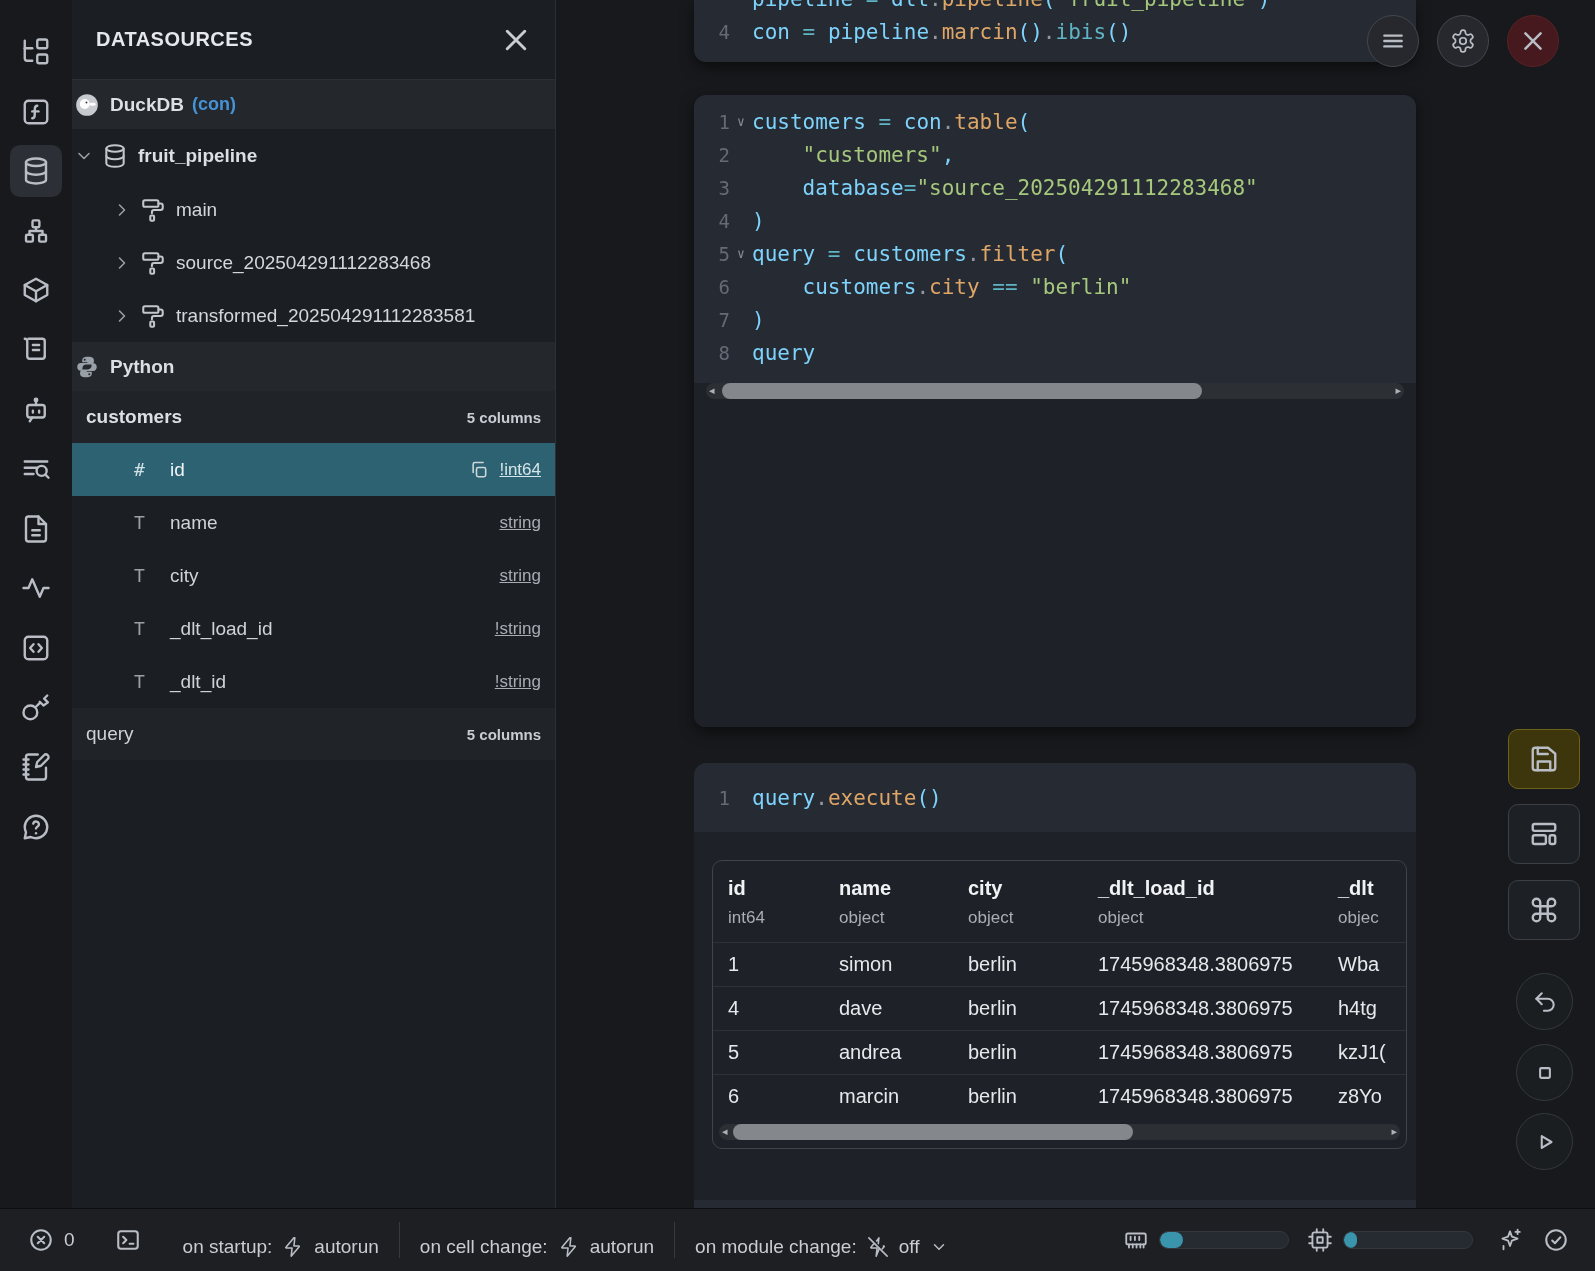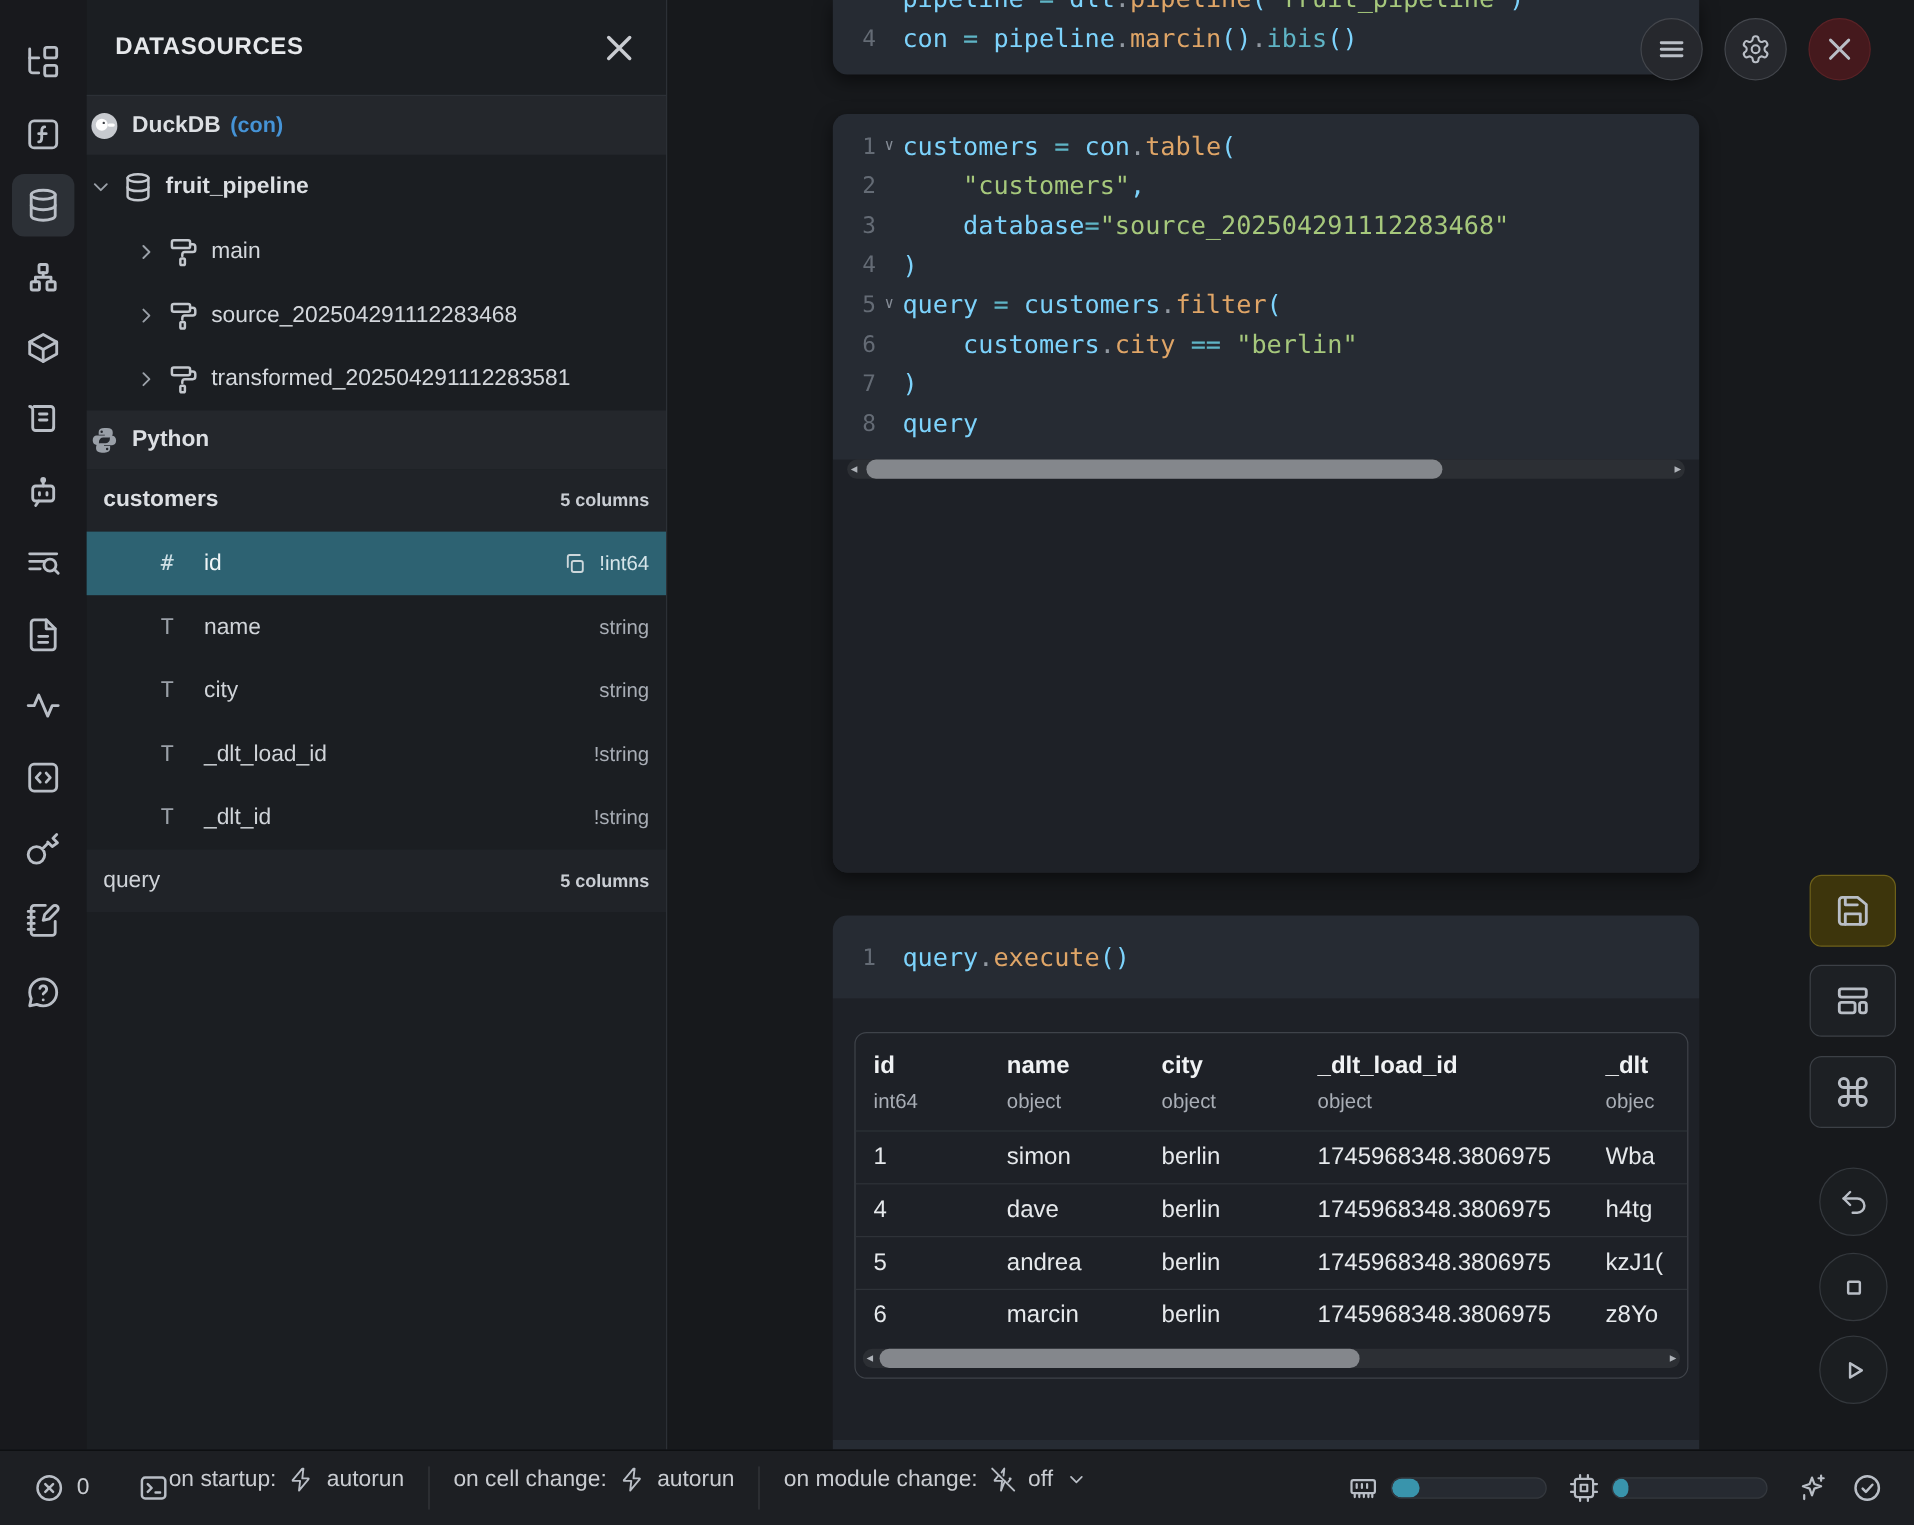--- a/index.html
+++ b/index.html
@@ -44,21 +44,21 @@
   .sec-hdr .nm { font-weight:bold; font-size:19px; color:#dcdfe3; }
   .sec-hdr.plain .nm { font-weight:normal; color:#cfd3d8; }
   .sec-hdr .badge { margin-left:auto; font-weight:bold; font-size:15px; color:#c9cdd3; }
 
   .col-row { display:flex; align-items:center; height:53px; padding:0 14px 0 62px; font-size:19px;
     color:#cfd3d8; cursor:pointer; }
   .col-row.selected { background:#2d6272; color:#f0f5f7; }
   .col-row .kind { width:22px; font-family:"DejaVu Sans Mono",monospace; font-size:18px; color:#9aa0a8; margin-right:14px; }
   .col-row.selected .kind { color:#cfe0e6; }
   .col-row .cname { flex:1; }
-  .col-row .ctype { font-size:17px; color:#a8adb5; }
+  .col-row .ctype { font-size:17px; color:#a8adb5;text-decoration:underline; }
   .col-row.selected .ctype { color:#d6e5ea; }
   .col-row .copy-ic { width:20px; height:20px; margin-right:10px; color:#cdd7db; }
 
   
   #main { position:absolute; left:557px; top:0; right:0; height:1208px; background:#17191c; }
   .cell { position:absolute; left:137px; width:722px; background:#262b33; border-radius:12px;
     box-shadow:0 5px 14px rgba(0,0,0,.5); overflow:hidden; }
   .code-area { padding:10px 0; }
   .cl { display:flex; align-items:center; height:33px; font-family:"DejaVu Sans Mono",monospace; font-size:21px; }
   .cl .ln { width:36px; text-align:right; color:#646b75; font-size:19px; flex:0 0 auto; }
@@ -611,21 +611,21 @@
     <span>0</span>
   </div>
   <div class="sb-group" style="margin-left:40px">
     <span class="ic">
         <svg viewBox="0 0 24 24" fill="none" stroke="currentColor" stroke-width="1.9" stroke-linecap="round" stroke-linejoin="round">
           <rect x="3" y="4" width="18" height="16" rx="2.5"></rect>
           <path d="M7.5 9l3 3-3 3M13.5 15.5H17"></path>
         </svg>
       </span>
   </div>
-  <div id="sb-items" style="display:flex;align-items:flex-start;">
+  <div id="sb-items" style="display:flex;align-items:flex-end;margin-left:42px">
       <div class="sb-group">
         <span>on startup:</span>
     <span class="ic" style="width:22px;height:22px">
           <svg viewBox="0 0 24 24" fill="none" stroke="currentColor" stroke-width="1.7" stroke-linecap="round" stroke-linejoin="round">
             <path d="M13 2 4.3 12.4a.4.4 0 0 0 .3.7H11l-1 8.9 8.7-10.4a.4.4 0 0 0-.3-.7H13l1-8.9Z"></path>
           </svg>
         </span>
     <span>autorun</span>
     </div>
       <div class="sb-div"></div>

